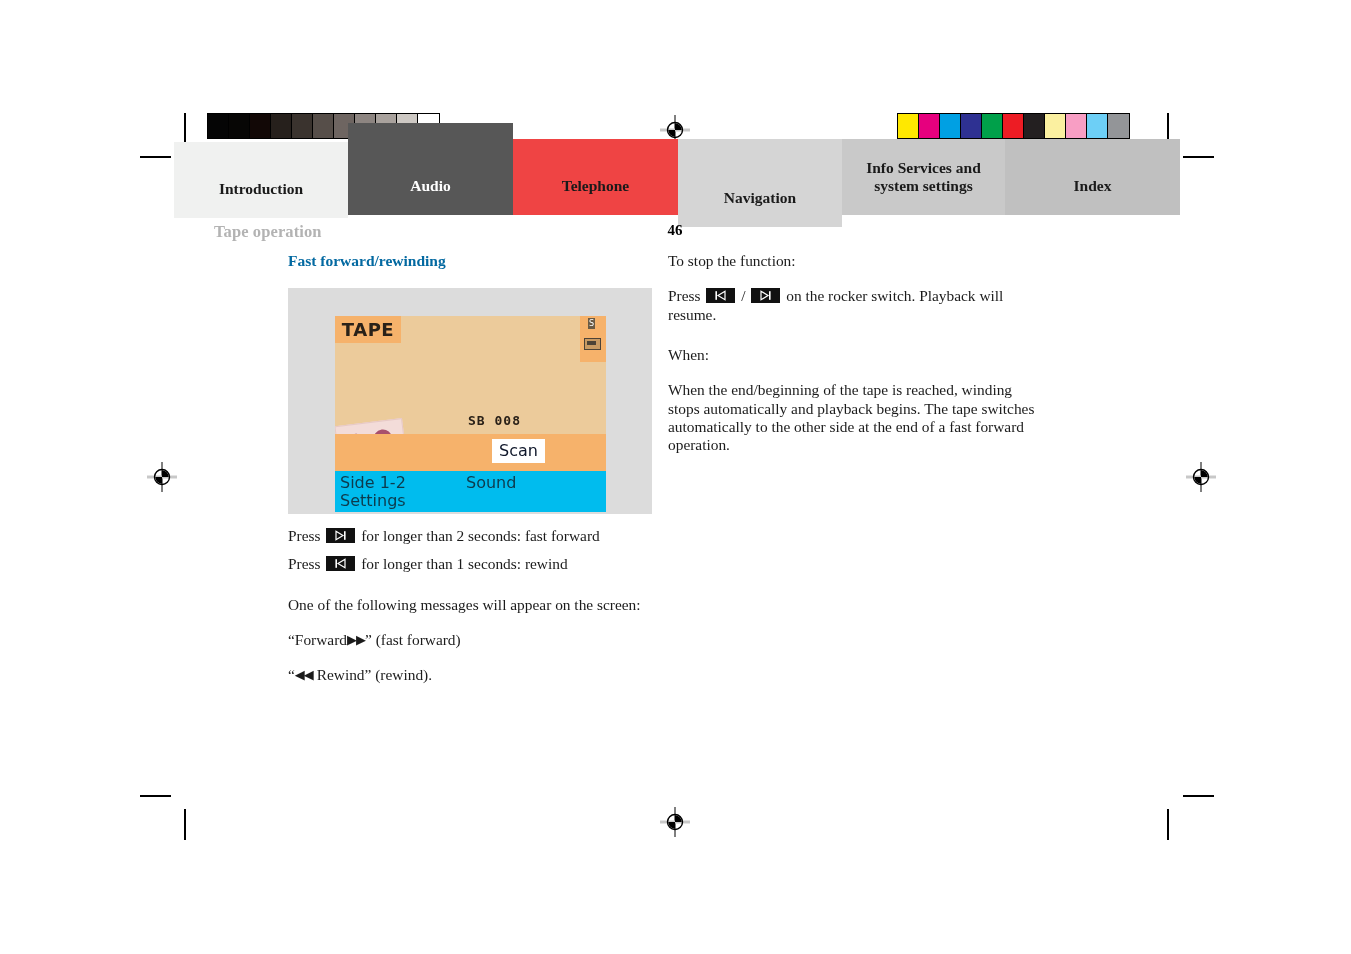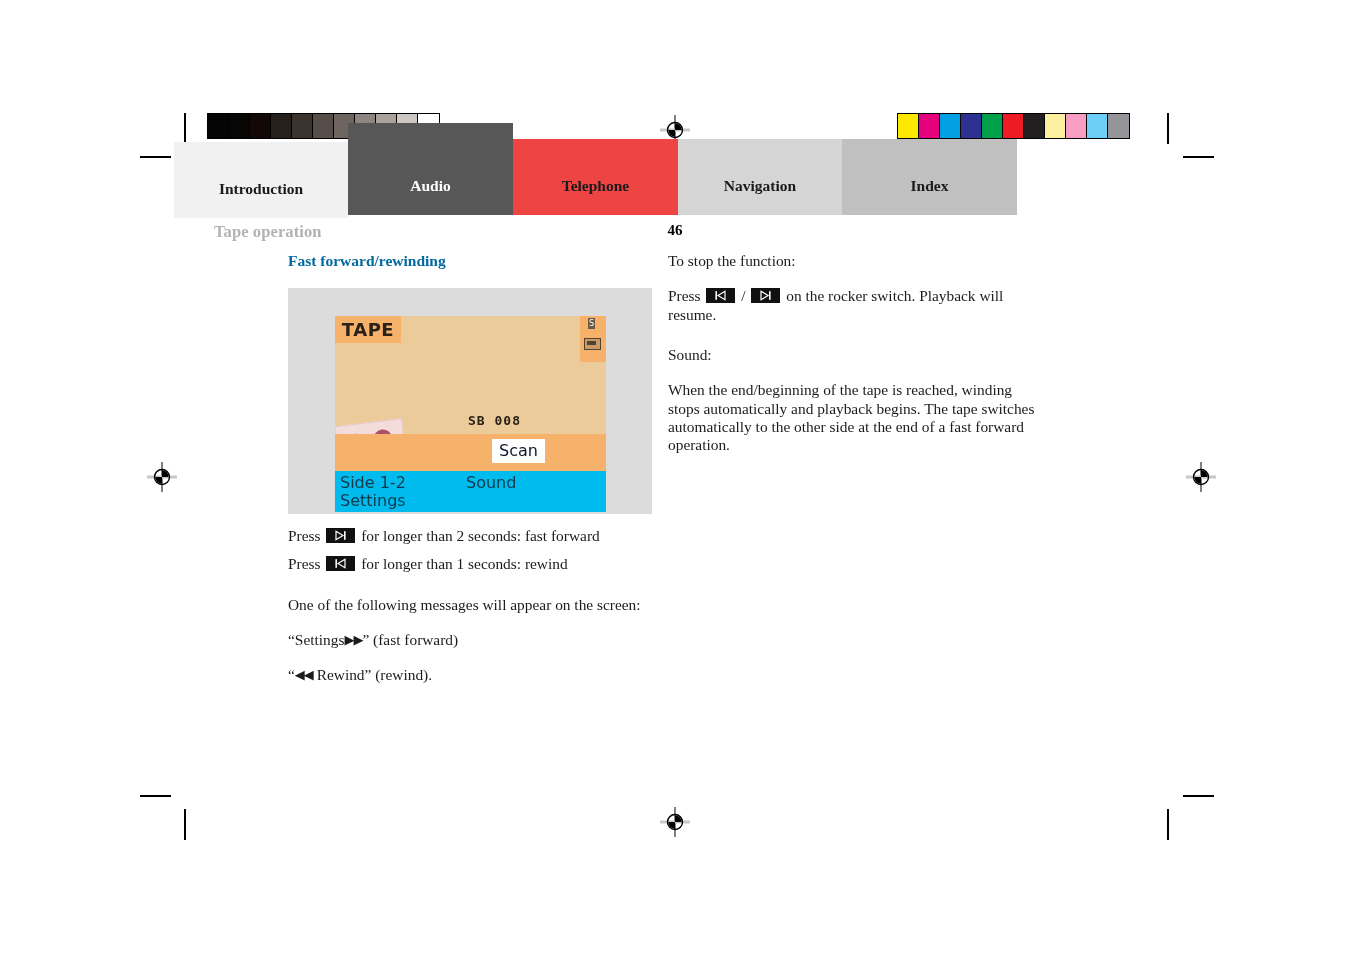--- a/index.html
+++ b/index.html
@@ -311,22 +311,26 @@
 <div class="tabbar" id="tabbar">
     <div class="tab" style="background: rgb(240, 241, 240); width: 174px; height: 76px; margin-top: 19px;">
       <span style="white-space: pre-line;">Introduction</span>
     </div>
     <div class="tab active" style="background: rgb(87, 87, 87); width: 165px; height: 92px;">
       <span style="white-space: pre-line;">Audio</span>
     </div>
     <div class="tab" style="background: #ef4444; width: 165px; height: 76px; margin-top: 16px;">
       <span style="white-space: pre-line;">Telephone</span>
     </div>
-    <div class="tab" style="background: rgb(213, 213, 213); width: 164px; height: 76px; margin-top: 16px;">
+    <div class="tab" style="background: rgb(213, 213, 213); width: 164px; height: 88px; margin-top: 16px;">
       <span style="white-space: pre-line;">Navigation</span>
+    </div>
+    <div class="tab" style="background: rgb(201, 201, 201); width: 163px; height: 76px; margin-top: 16px;">
+      <span style="white-space: pre-line;">Info Services and
+system settings</span>
     </div>
     <div class="tab" style="background: rgb(192, 192, 192); width: 175px; height: 76px; margin-top: 16px;">
       <span style="white-space: pre-line;">Index</span>
     </div>
   </div>
 
 <div class="runhead">Tape operation</div>
 <div class="folio">46</div>
 
 <div class="col-left">
@@ -375,21 +379,21 @@
     <span class="key">
       <svg width="29" height="15" viewBox="0 0 29 15">
         <path d="M19 3.2 L12 7.5 L19 11.8 Z" fill="none" stroke="#ffffff" stroke-width="1.2"></path>
         <rect x="9.4" y="3.2" width="1.6" height="8.6" fill="#ffffff"></rect>
       </svg>
     </span>
     <span>for longer than 1 seconds: rewind</span>
   </p>
   <p class="body">One of the following messages will appear on the screen:</p>
   <p class="body">
-    <span>“Settings</span><span class="tri">▶▶</span><span>” (fast forward)</span>
+    <span>“Forward</span><span class="tri">▶▶</span><span>” (fast forward)</span>
   </p>
   <p class="body">
     <span>“</span><span class="tri">◀◀</span><span> Rewind” (rewind).</span>
   </p>
 </div>
 
 <div class="col-right">
   <p class="body">To stop the function:</p>
   <p class="body gap">
     <span>Press</span>
@@ -401,15 +405,15 @@
     </span>
     <span>/</span>
     <span class="key">
       <svg width="29" height="15" viewBox="0 0 29 15">
         <path d="M10 3.2 L17 7.5 L10 11.8 Z" fill="none" stroke="#ffffff" stroke-width="1.2"></path>
         <rect x="18" y="3.2" width="1.6" height="8.6" fill="#ffffff"></rect>
       </svg>
     </span>
     <span>on the rocker switch. Playback will resume.</span>
   </p>
-  <p class="body">Sound:</p>
+  <p class="body">When:</p>
   <p class="body">When the end/beginning of the tape is reached, winding stops automatically and playback begins. The tape switches automatically to the other side at the end of a fast forward operation.</p>
 </div>
 
 </body></html>

